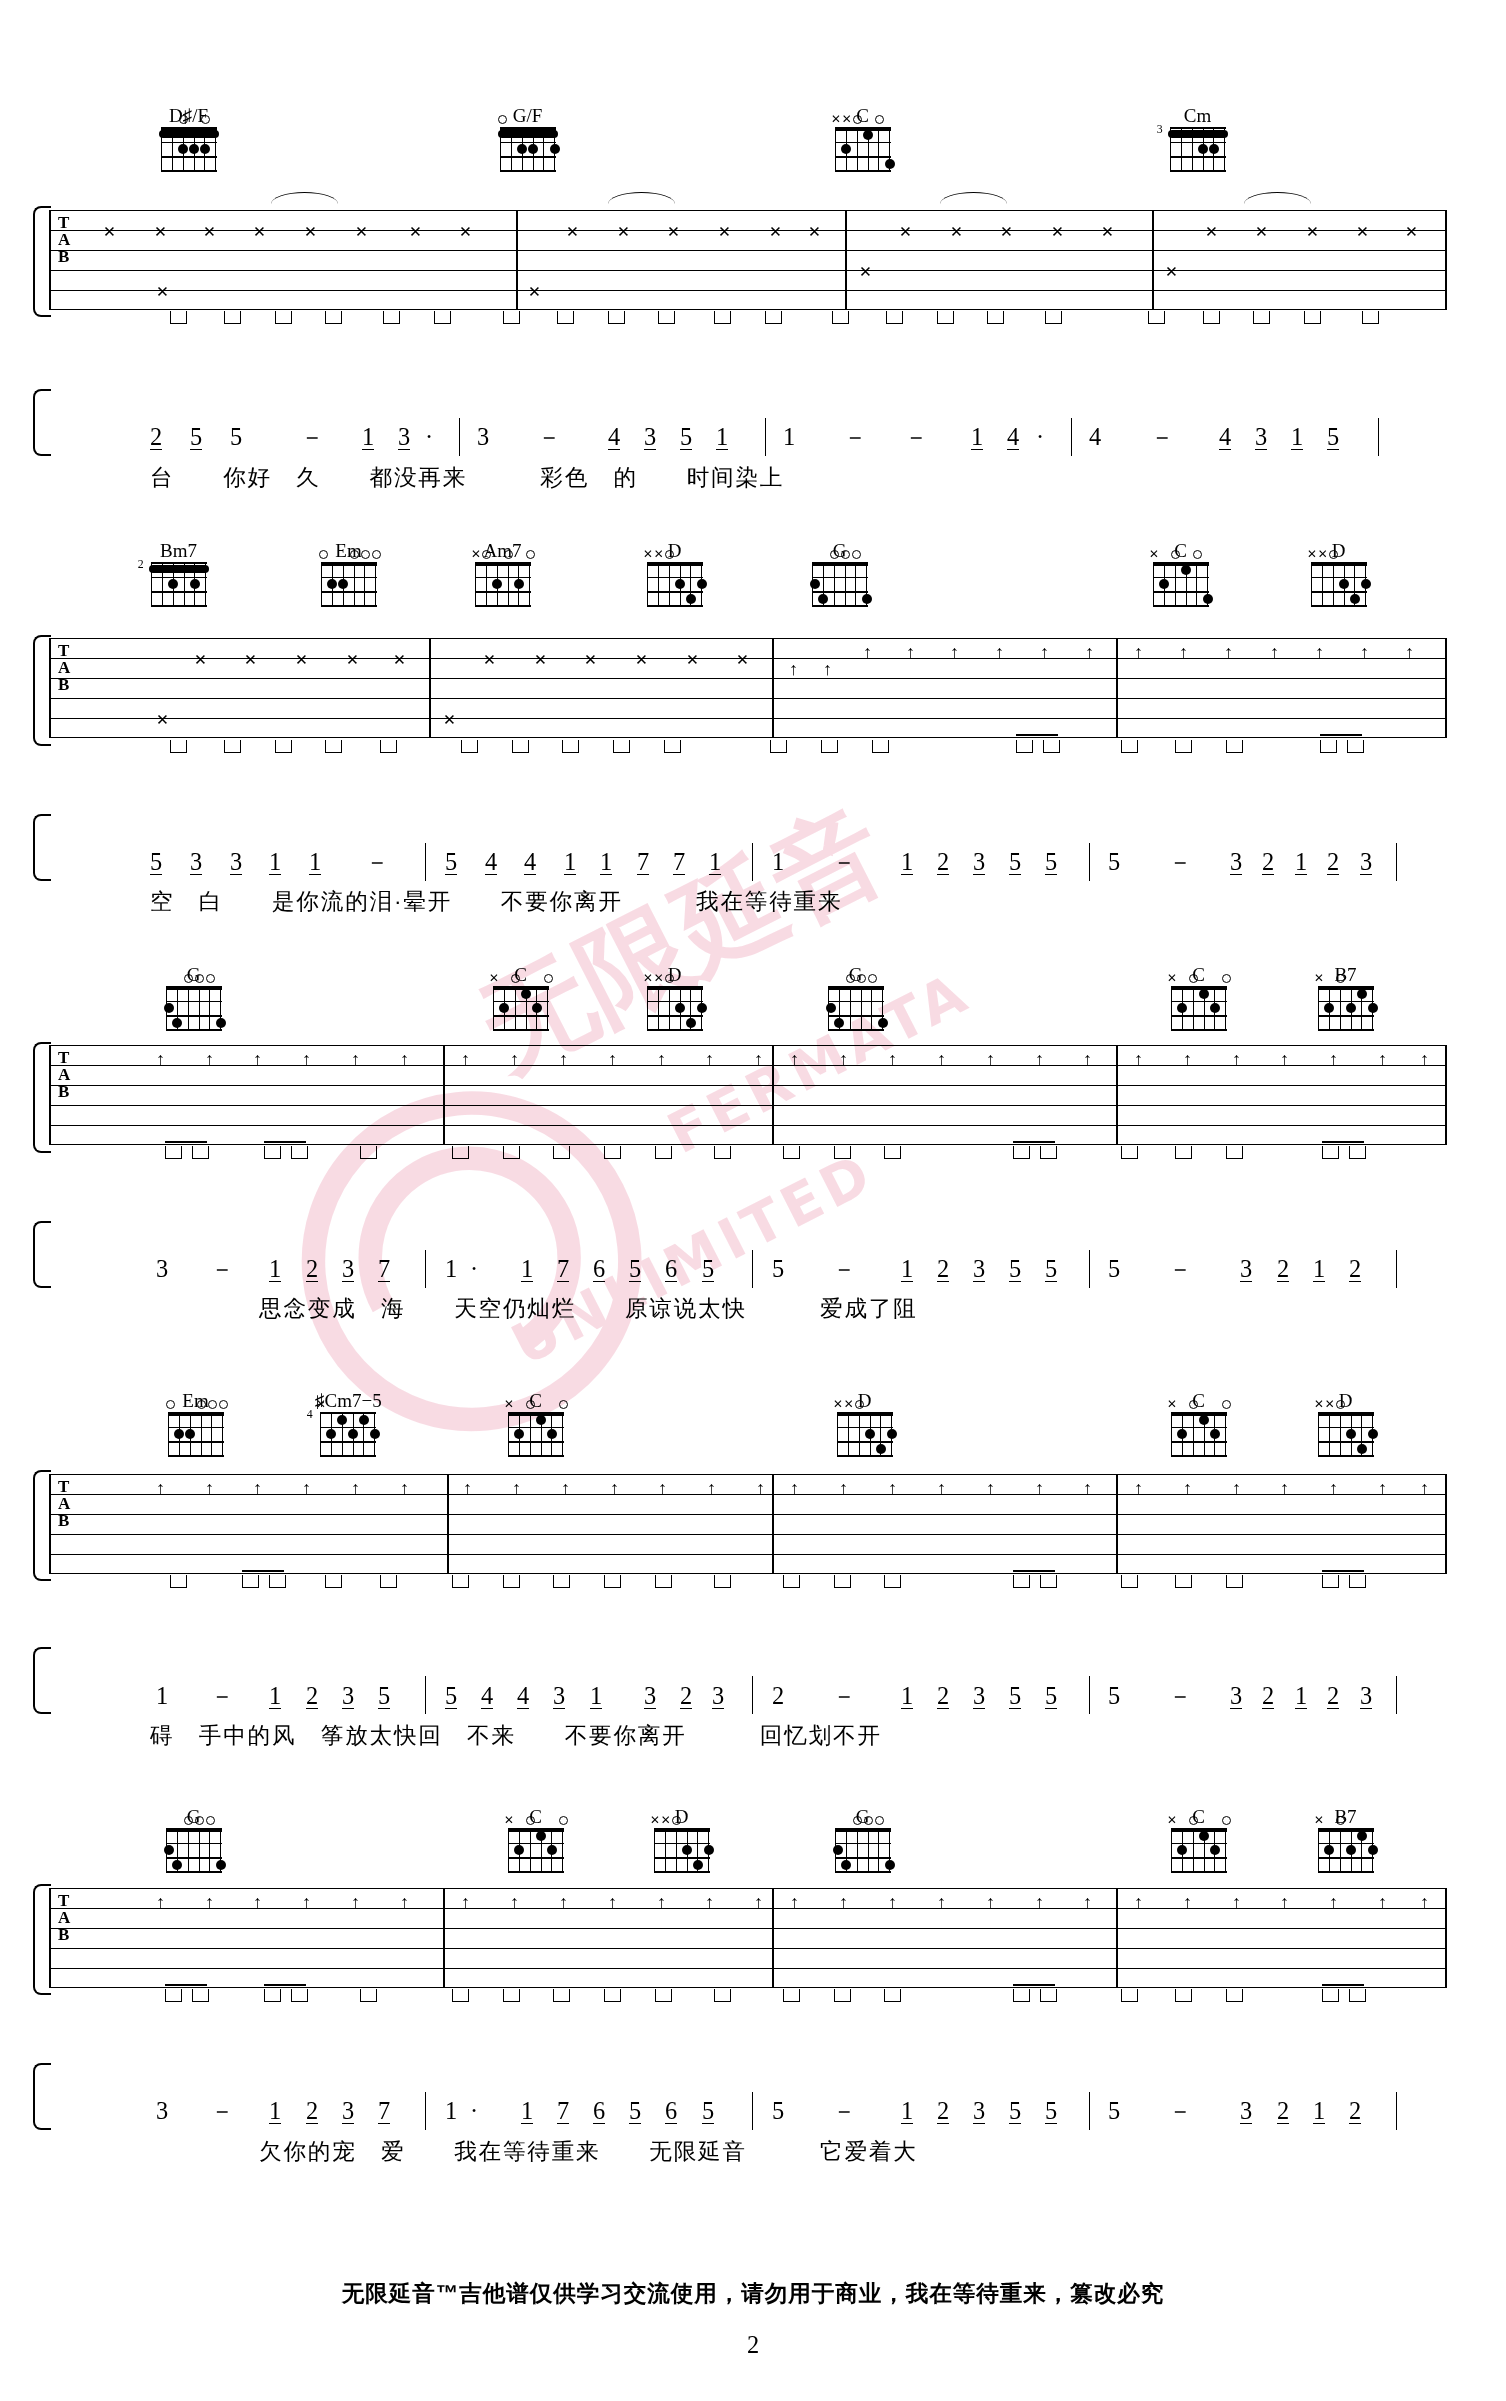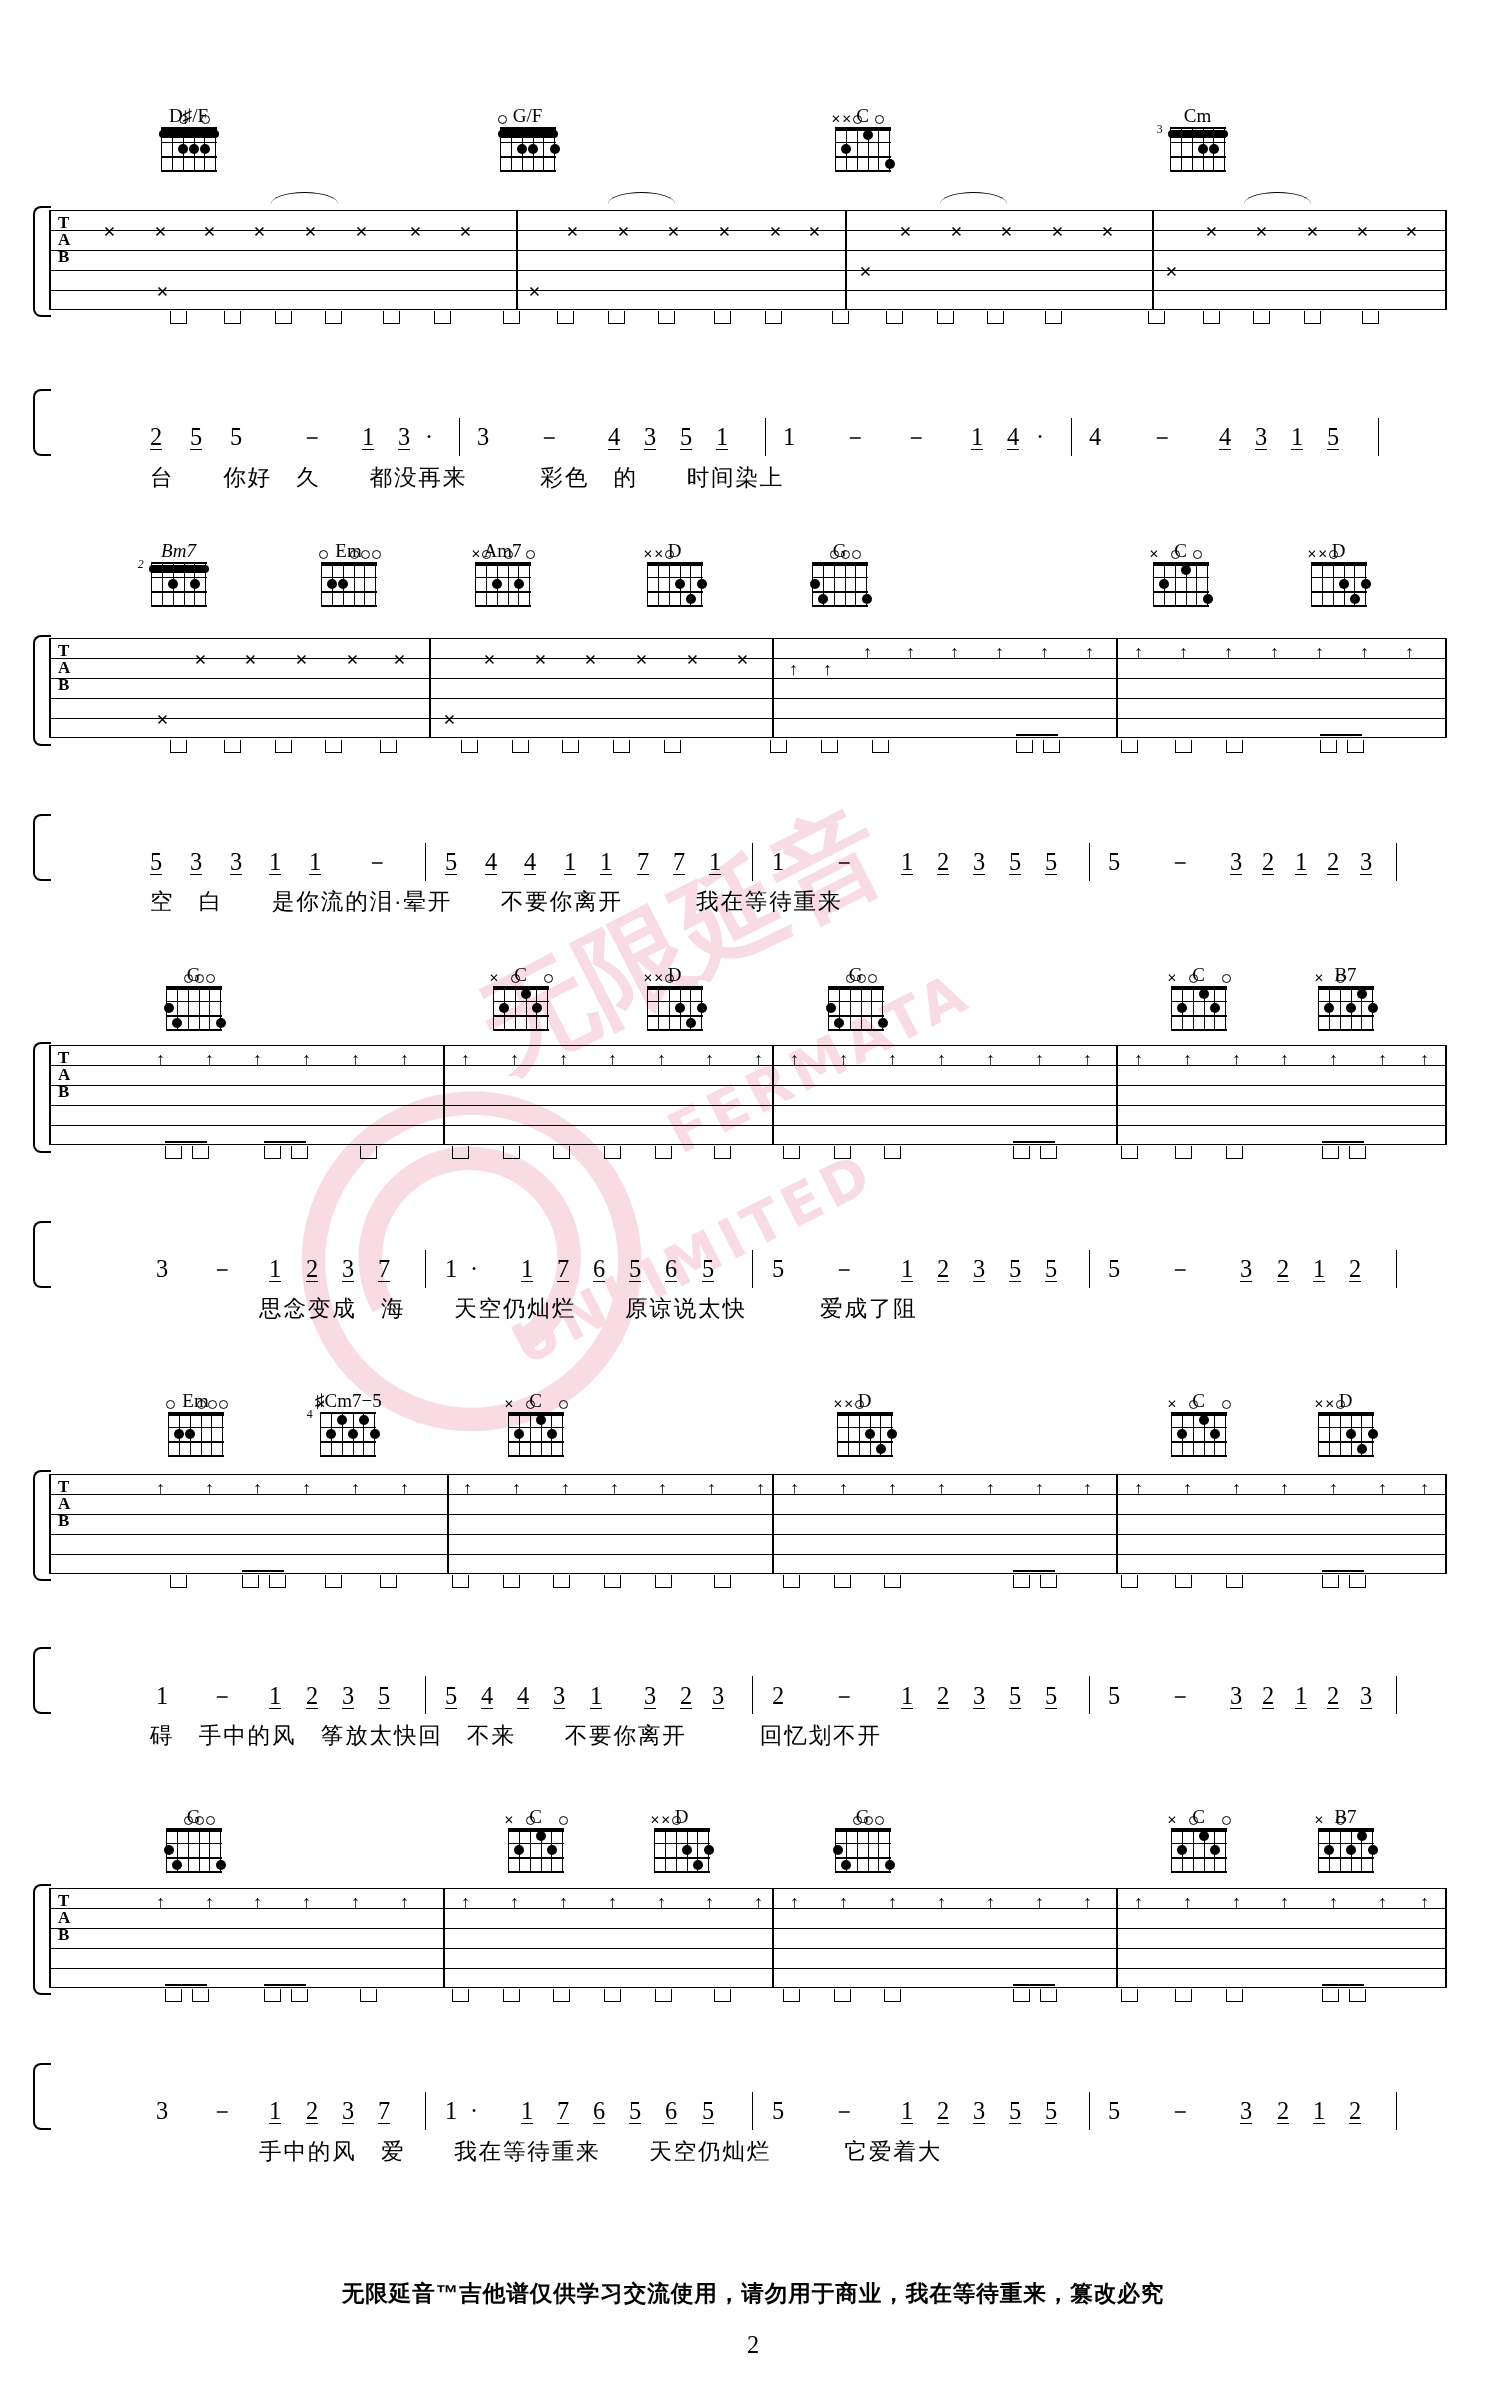--- a/index.html
+++ b/index.html
@@ -292,21 +292,21 @@
         </span>
       <span class="num" style="left:1327px;top:425px;">
           <span class="under">5</span>
         </span>
       <span class="vbar" style="left:1378px;top:418px;height:38px;"></span>
     </div>
     <div class="lyr" style="left:150px;top:467px;letter-spacing:1.8px;">台　　你好　久　　都没再来　　　彩色　的　　时间染上</div>
   </div>
 
   <div class="system" style="top:0;">
-    <div class="chord" style="left:146px;top:542px;font-style:italic;">
+    <div class="chord" style="left:146px;top:542px;">
       <div class="cname">Bm7</div>
       <div class="grid">
         <div class="nutthin" style="top:0;"></div>
         <div class="hline" style="top:14.5px;"></div>
           <div class="hline" style="top:29px;"></div>
           <div class="hline" style="top:43px;"></div>
         <div class="vline" style="left:0;"></div>
           <div class="vline" style="left:11px;"></div>
           <div class="vline" style="left:22px;"></div>
         <div class="vline" style="left:33px;"></div>
@@ -1426,21 +1426,21 @@
           <span class="under">2</span>
         </span>
       <span class="num" style="left:1313px;top:2099px;">
           <span class="under">1</span>
         </span>
       <span class="num" style="left:1349px;top:2099px;">
           <span class="under">2</span>
         </span>
       <span class="vbar" style="left:1396px;top:2092px;height:38px;"></span>
     </div>
-    <div class="lyr" style="left:259px;top:2141px;letter-spacing:1.8px;">手中的风　爱　　我在等待重来　　天空仍灿烂　　　它爱着大</div>
+    <div class="lyr" style="left:259px;top:2141px;letter-spacing:1.8px;">欠你的宠　爱　　我在等待重来　　无限延音　　　它爱着大</div>
   </div>
 
   <div class="footer" style="top:2278px;">
     <span class="ftext">无限延音™吉他谱仅供学习交流使用，请勿用于商业，我在等待重来，篡改必究</span>
   </div>
   <div class="pagenum" style="top:2331px;">2</div>
 
 </div>
 
 

